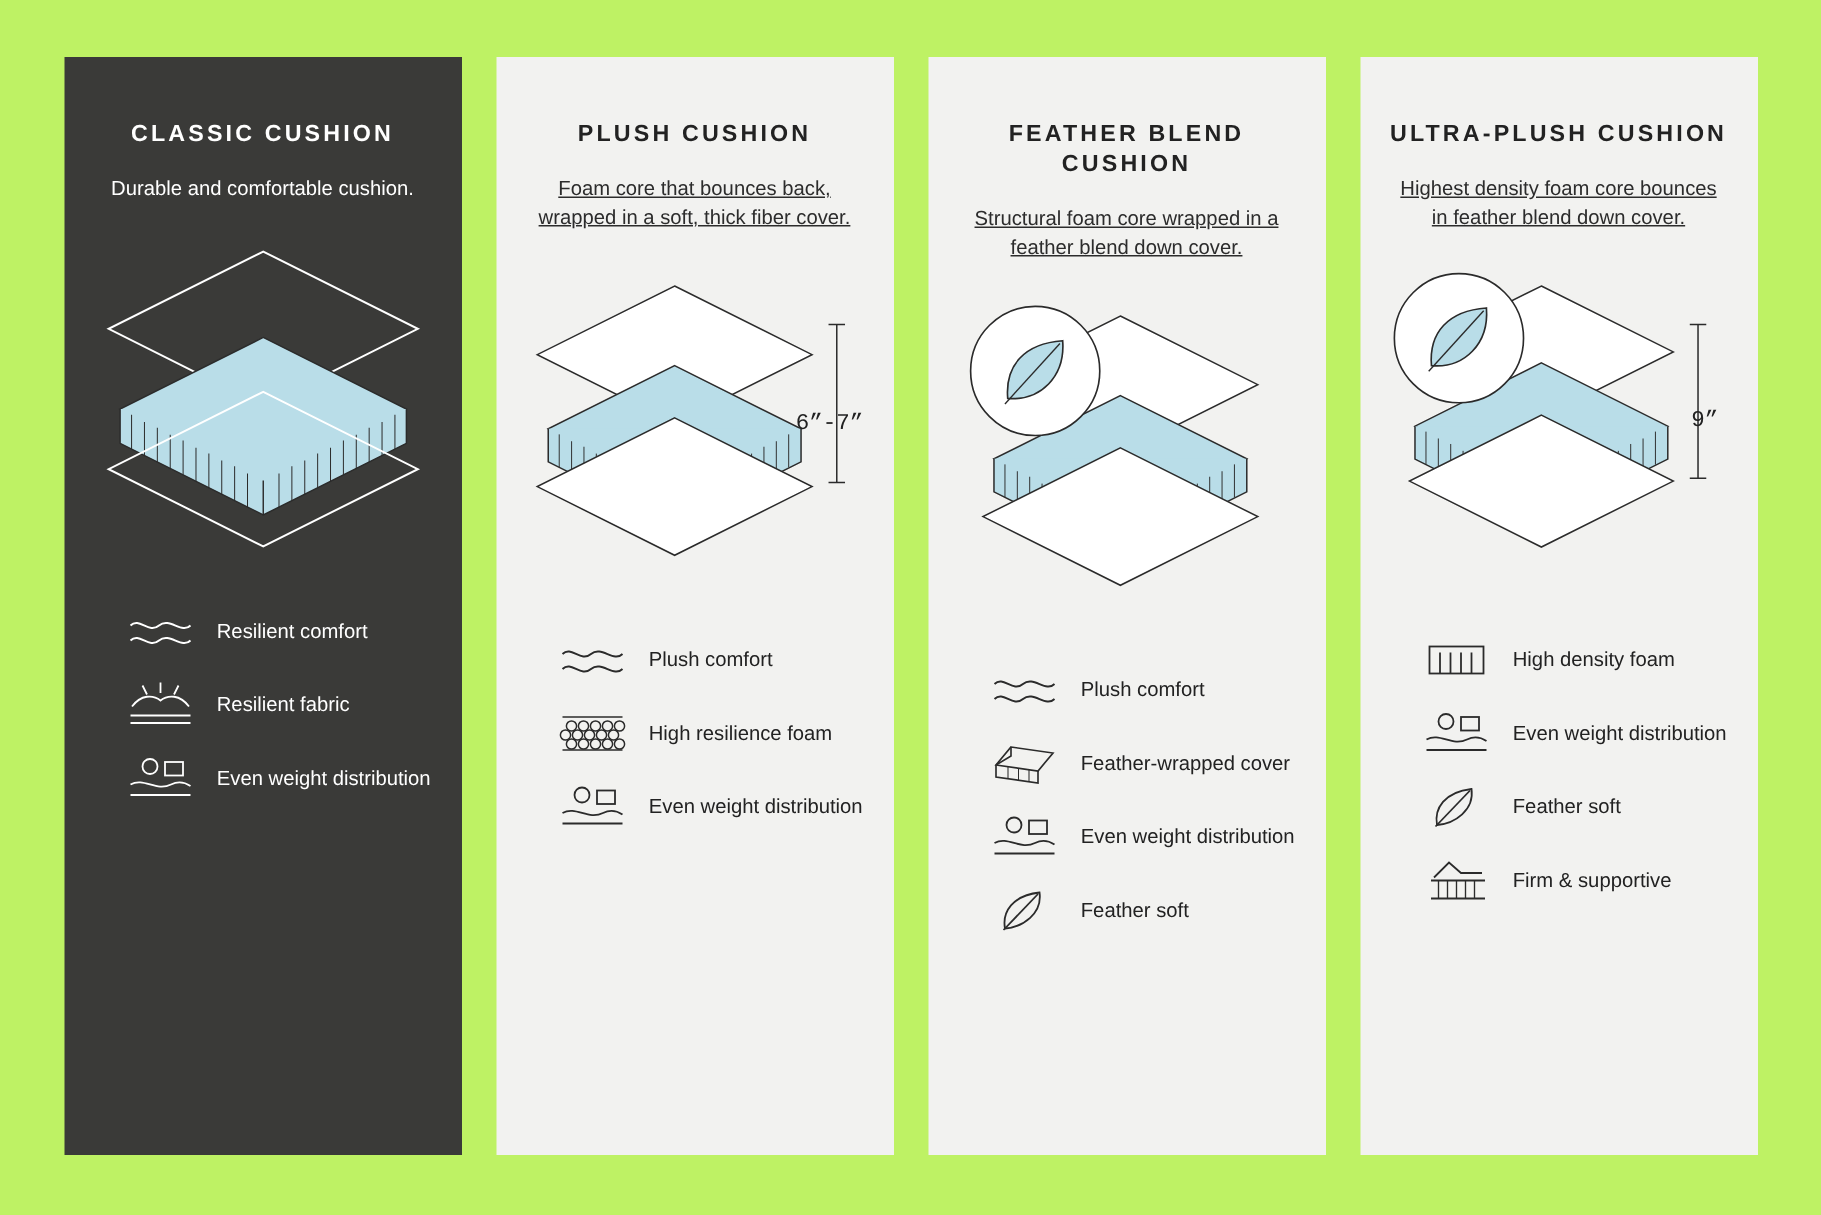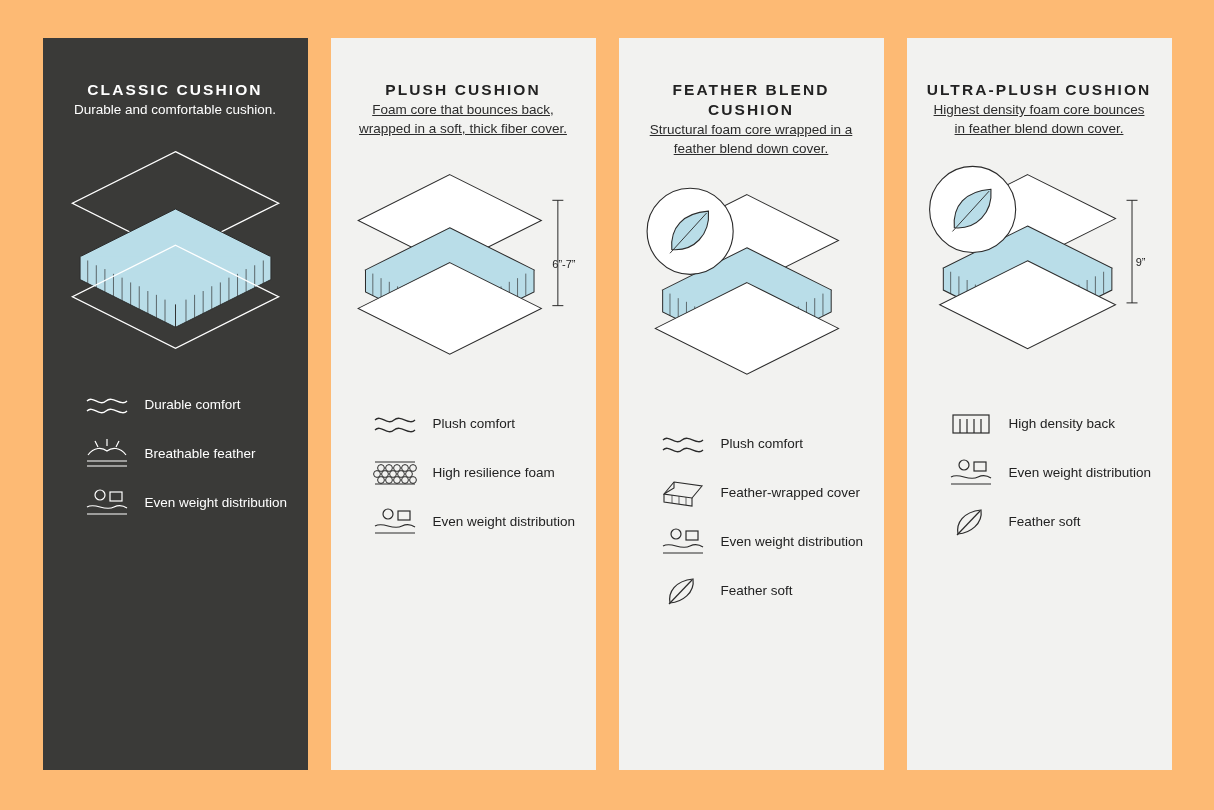--- a/index.html
+++ b/index.html
@@ -5,21 +5,21 @@
   * { box-sizing: border-box; }
   html, body {
     margin: 0; padding: 0;
     width: 1214px; height: 810px;
     background: #ffffff;
     font-family: "Liberation Sans", sans-serif;
   }
   .board {
     position: relative;
     width: 1214px; height: 810px;
-    background: #fdba74;
+    background: #bef264;
     display: flex;
     justify-content: center;
     align-items: flex-start;
     gap: 23px;
     padding-top: 38px;
   }
   .card {
     width: 265px;
     height: 732px;
     position: relative;
@@ -40,20 +40,21 @@
   .card-title {
     margin-top: 42px;
     font-size: 15.5px;
     font-weight: bold;
     letter-spacing: 2.1px;
     text-align: center;
     line-height: 20px;
     text-transform: uppercase;
   }
   .card-desc {
+    margin-top: 16px;
     font-size: 13.5px;
     line-height: 19px;
     text-align: center;
     font-weight: normal;
     max-width: 215px;
   }
   .card.dark .card-desc { color: #ffffff; }
   .card.light .card-desc { color: #2c2c2c; text-decoration: underline; }
 
   .diagram {
@@ -90,21 +91,22 @@
     justify-content: center;
   }
   .feature .flabel {
     font-size: 13.5px;
     line-height: 18px;
   }
   .card.dark .flabel { color: #ffffff; }
   .card.light .flabel { color: #222222; }
 
   .dimlabel {
-    font-size: 11px;
+    font-size: 15px;
+    font-family: Liberation Mono, monospace;
   }
 </style>
 </head>
 <body>
 
 <div class="board">
 
   <div class="card dark">
     <div class="card-title">CLASSIC CUSHION</div>
     <div class="card-desc">Durable and comfortable cushion.</div>
@@ -147,32 +149,32 @@
     </div>
 
     <div class="features">
       <div class="feature">
         <span class="ficon">
           <svg width="44" height="26" viewBox="0 0 44 26" fill="none" stroke="#ffffff" stroke-width="1.3">
             <path d="M2,9 C8,3 14,15 21,9 C28,3 36,15 42,9"></path>
             <path d="M2,19 C8,13 14,25 21,19 C28,13 36,25 42,19"></path>
           </svg>
         </span>
-        <span class="flabel">Durable comfort</span>
+        <span class="flabel">Resilient comfort</span>
       </div>
       <div class="feature">
         <span class="ficon">
           <svg width="46" height="34" viewBox="0 0 46 34" fill="none" stroke="#ffffff" stroke-width="1.2">
             <path d="M11,4 L14,10 M23,2 L23,9 M35,4 L32,10"></path>
             <path d="M4,18 C10,10 18,10 23,14 C28,10 36,10 42,18"></path>
             <line x1="3" y1="24" x2="43" y2="24"></line>
             <line x1="3" y1="29" x2="43" y2="29"></line>
           </svg>
         </span>
-        <span class="flabel">Breathable feather</span>
+        <span class="flabel">Resilient fabric</span>
       </div>
       <div class="feature">
         <span class="ficon">
           <svg width="46" height="34" viewBox="0 0 46 34" fill="none" stroke="#ffffff" stroke-width="1.2">
             <circle cx="16" cy="9" r="5"></circle>
             <rect x="26" y="6" width="12" height="9"></rect>
             <path d="M3,21 C12,16 20,26 30,21 C36,18 40,20 43,22"></path>
             <line x1="3" y1="28" x2="43" y2="28"></line>
           </svg>
         </span>
@@ -414,21 +416,21 @@
     </div>
 
     <div class="features">
       <div class="feature">
         <span class="ficon">
           <svg width="44" height="30" viewBox="0 0 44 30" fill="none" stroke="#2b2b2b" stroke-width="1.2">
             <rect x="4" y="6" width="36" height="18"></rect>
             <path d="M11,24 L11,10 M18,24 L18,10 M25,24 L25,10 M32,24 L32,10"></path>
           </svg>
         </span>
-        <span class="flabel">High density back</span>
+        <span class="flabel">High density foam</span>
       </div>
       <div class="feature">
         <span class="ficon">
           <svg width="46" height="34" viewBox="0 0 46 34" fill="none" stroke="#2b2b2b" stroke-width="1.2">
             <circle cx="16" cy="9" r="5"></circle>
             <rect x="26" y="6" width="12" height="9"></rect>
             <path d="M3,21 C12,16 20,26 30,21 C36,18 40,20 43,22"></path>
             <line x1="3" y1="28" x2="43" y2="28"></line>
           </svg>
         </span>
@@ -436,16 +438,33 @@
       </div>
       <div class="feature">
         <span class="ficon">
           <svg width="40" height="34" viewBox="0 0 40 34" fill="none" stroke="#2b2b2b" stroke-width="1.2">
             <path d="M30,5 C12,7 5,18 7,29 C19,28 32,19 30,5 Z"></path>
             <path d="M29,6 L6,30"></path>
           </svg>
         </span>
         <span class="flabel">Feather soft</span>
       </div>
+      <div class="feature">
+        <span class="ficon">
+          <svg width="46" height="32" viewBox="0 0 46 32" fill="none" stroke="#2b2b2b" stroke-width="1.2">
+            <path d="M8,14 L18,4 L26,11 L40,11"></path>
+            <line x1="6" y1="16" x2="42" y2="16"></line>
+            <g stroke-width="0.9">
+              <line x1="11" y1="16" x2="11" y2="28"></line>
+                <line x1="17" y1="16" x2="17" y2="28"></line>
+              <line x1="23" y1="16" x2="23" y2="28"></line>
+                <line x1="29" y1="16" x2="29" y2="28"></line>
+              <line x1="35" y1="16" x2="35" y2="28"></line>
+            </g>
+            <line x1="6" y1="28" x2="42" y2="28"></line>
+          </svg>
+        </span>
+        <span class="flabel">Firm &amp; supportive</span>
+      </div>
     </div>
   </div>
 
 </div>
 
 </body></html>

